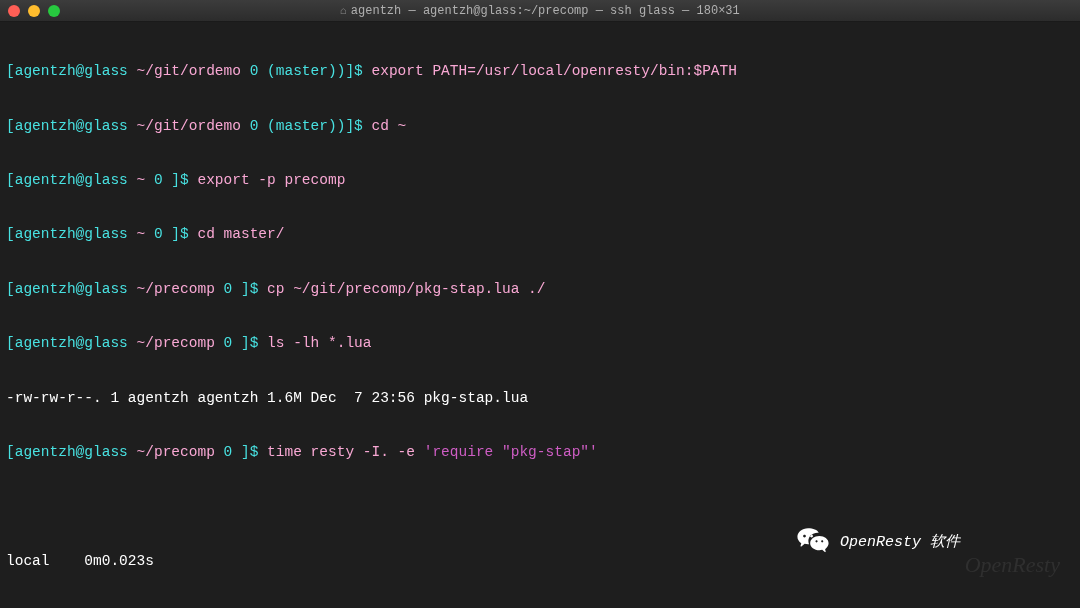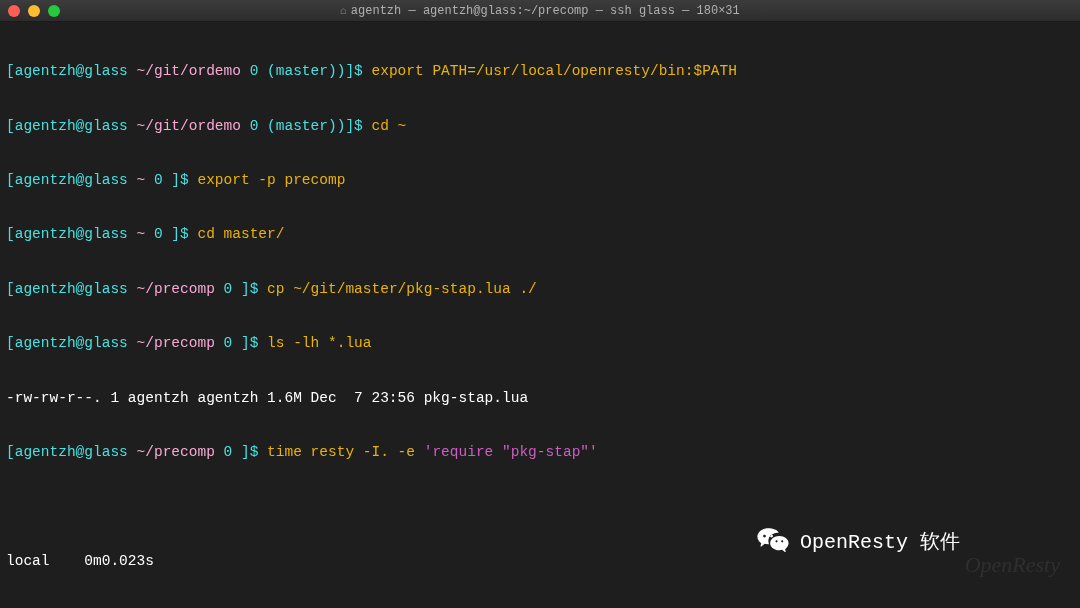--- a/index.html
+++ b/index.html
@@ -55,43 +55,44 @@
       padding: 4px 6px;
       color: #cfcfcf;
       line-height: 1.25;
       white-space: pre;
     }
     .line {
       min-height: 18px;
     }
     .c-cyan { color: #48e1e1; }
     .c-yellow { color: #f9a8d4; }
-    .c-white { color: #eab308; }
+    .c-white { color: #f9a8d4; }
     .c-magenta { color: #ce5dc4; }
     .c-gray { color: #ffffff; }
     .watermark-logo {
       position: absolute;
       right: 20px;
       bottom: 30px;
       color: rgba(150,150,150,0.15);
       font-size: 22px;
       font-style: italic;
       font-family: serif;
       pointer-events: none;
     }
     .wechat-badge {
       position: absolute;
       right: 120px;
       bottom: 50px;
       display: flex;
       align-items: center;
       gap: 10px;
       color: #ffffff;
-      font-size: 20px;
+      font-size: 15px;
       pointer-events: none;
+      font-style: italic;
     }
     .wechat-icon {
       width: 34px;
       height: 34px;
       fill: #ffffff;
     }
   </style>
 </head>
 <body>
 
@@ -105,21 +106,21 @@
     <span class="home-icon">⌂</span>
     <span>agentzh — agentzh@glass:~/precomp — ssh glass — 180×31</span>
   </div>
 </div>
 
 <div class="terminal">
   <div class="line"><span class="c-cyan">[</span><span class="c-cyan">agentzh@glass</span><span class="c-yellow"> ~/git/ordemo</span><span class="c-cyan"> 0</span><span class="c-cyan"> (master)</span><span class="c-cyan">)]$ </span><span class="c-white">export PATH=/usr/local/openresty/bin:$PATH</span></div>
   <div class="line"><span class="c-cyan">[</span><span class="c-cyan">agentzh@glass</span><span class="c-yellow"> ~/git/ordemo</span><span class="c-cyan"> 0</span><span class="c-cyan"> (master)</span><span class="c-cyan">)]$ </span><span class="c-white">cd ~</span></div>
   <div class="line"><span class="c-cyan">[</span><span class="c-cyan">agentzh@glass</span><span class="c-yellow"> ~</span><span class="c-cyan"> 0</span><span class="c-cyan"> ]$ </span><span class="c-white">export -p precomp</span></div>
   <div class="line"><span class="c-cyan">[</span><span class="c-cyan">agentzh@glass</span><span class="c-yellow"> ~</span><span class="c-cyan"> 0</span><span class="c-cyan"> ]$ </span><span class="c-white">cd master/</span></div>
-  <div class="line"><span class="c-cyan">[</span><span class="c-cyan">agentzh@glass</span><span class="c-yellow"> ~/precomp</span><span class="c-cyan"> 0</span><span class="c-cyan"> ]$ </span><span class="c-white">cp ~/git/master/pkg-stap.lua ./</span></div>
+  <div class="line"><span class="c-cyan">[</span><span class="c-cyan">agentzh@glass</span><span class="c-yellow"> ~/precomp</span><span class="c-cyan"> 0</span><span class="c-cyan"> ]$ </span><span class="c-white">cp ~/git/precomp/pkg-stap.lua ./</span></div>
   <div class="line"><span class="c-cyan">[</span><span class="c-cyan">agentzh@glass</span><span class="c-yellow"> ~/precomp</span><span class="c-cyan"> 0</span><span class="c-cyan"> ]$ </span><span class="c-white">ls -lh *.lua</span></div>
   <div class="line c-gray">-rw-rw-r--. 1 agentzh agentzh 1.6M Dec  7 23:56 pkg-stap.lua</div>
   <div class="line"><span class="c-cyan">[</span><span class="c-cyan">agentzh@glass</span><span class="c-yellow"> ~/precomp</span><span class="c-cyan"> 0</span><span class="c-cyan"> ]$ </span><span class="c-white">time resty -I. -e </span><span class="c-magenta">'require "pkg-stap"'</span></div>
   <div class="line c-gray"> </div>
   <div class="line c-gray">local    0m0.023s</div>
   <div class="line c-gray">user    0m0.016s</div>
   
   
   
   

